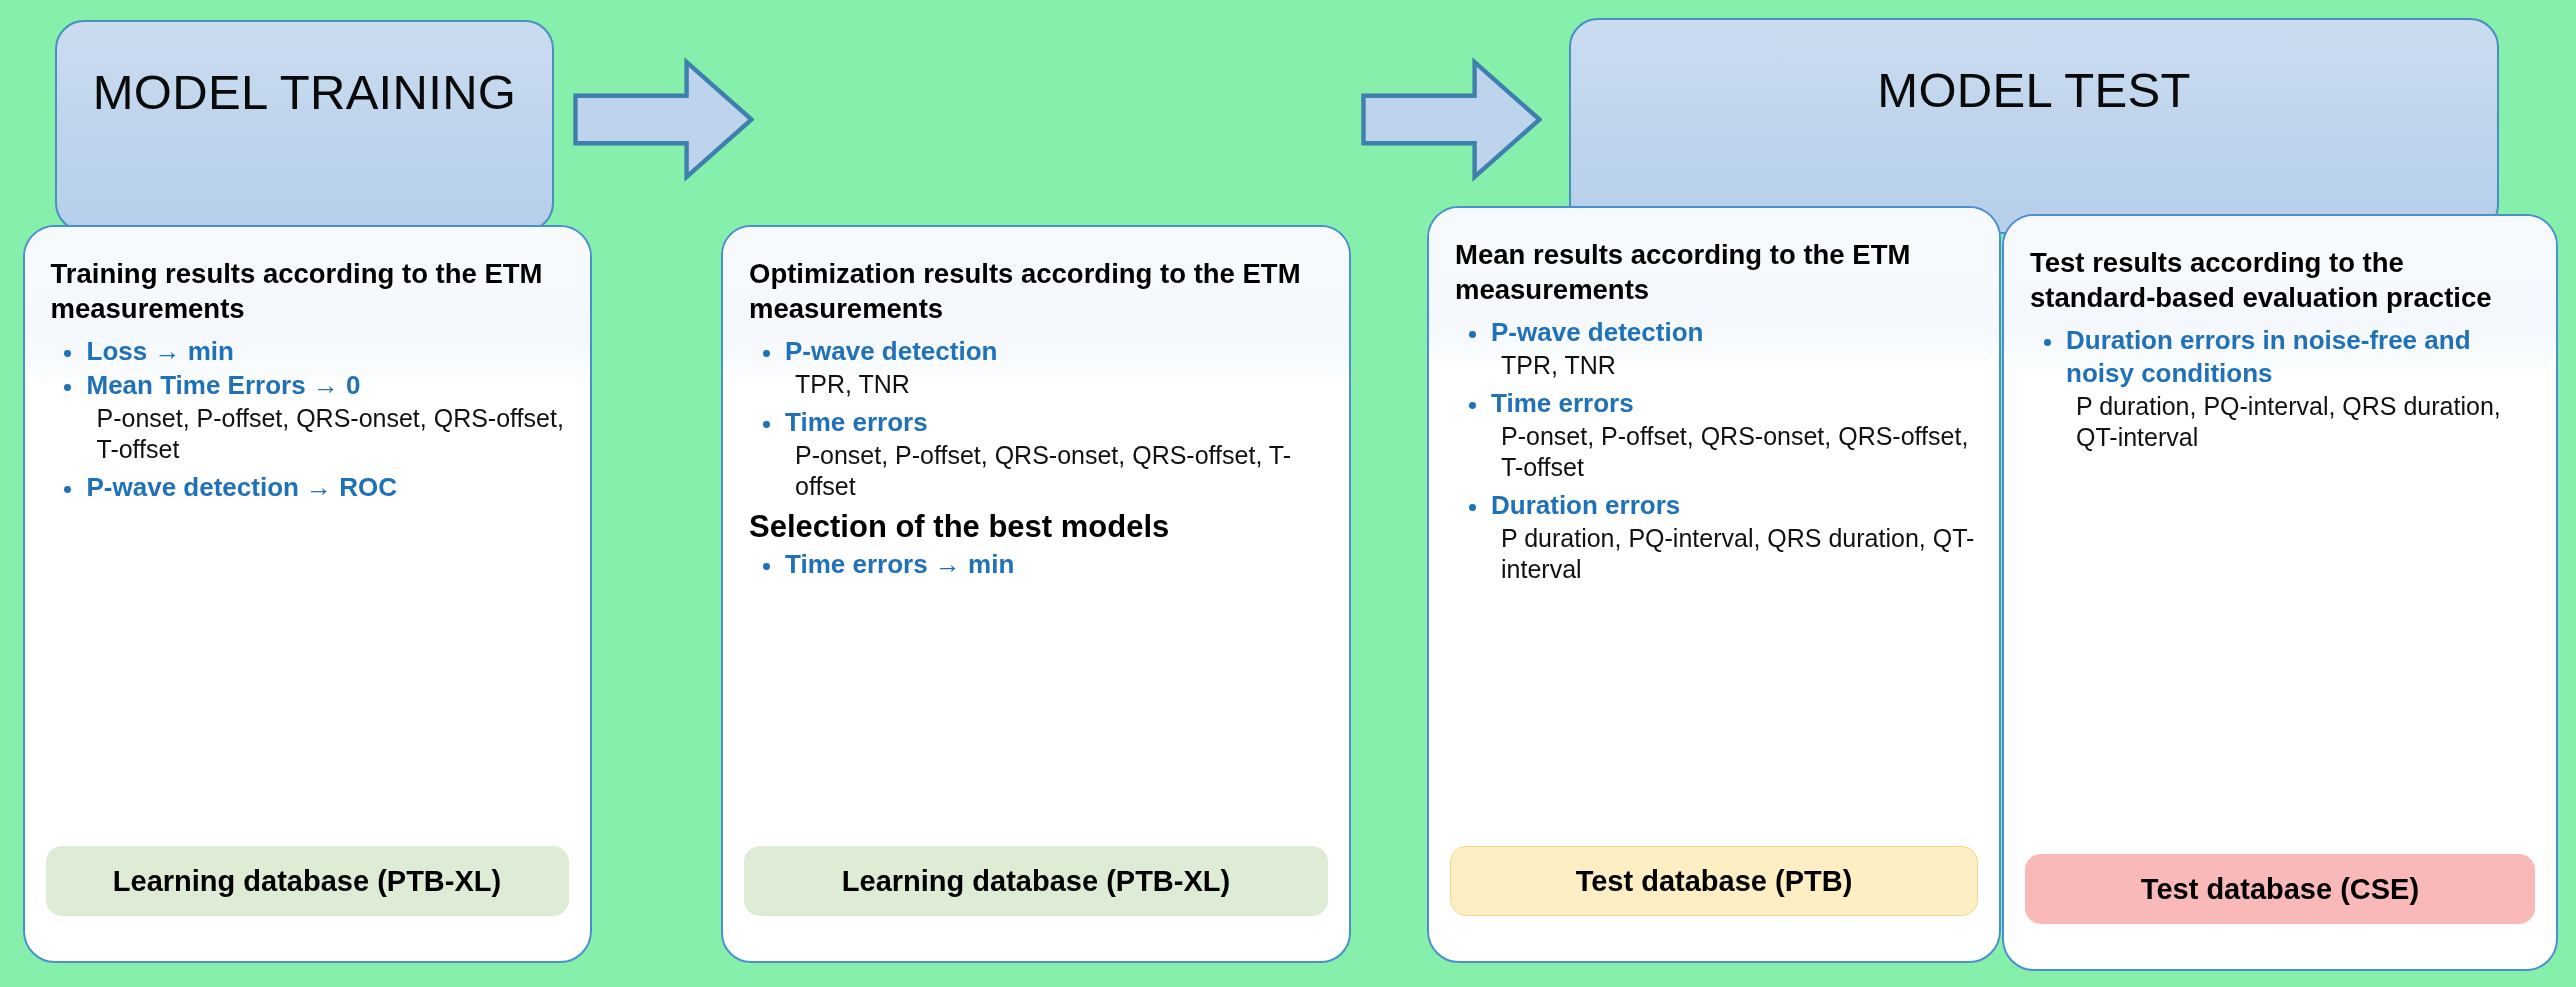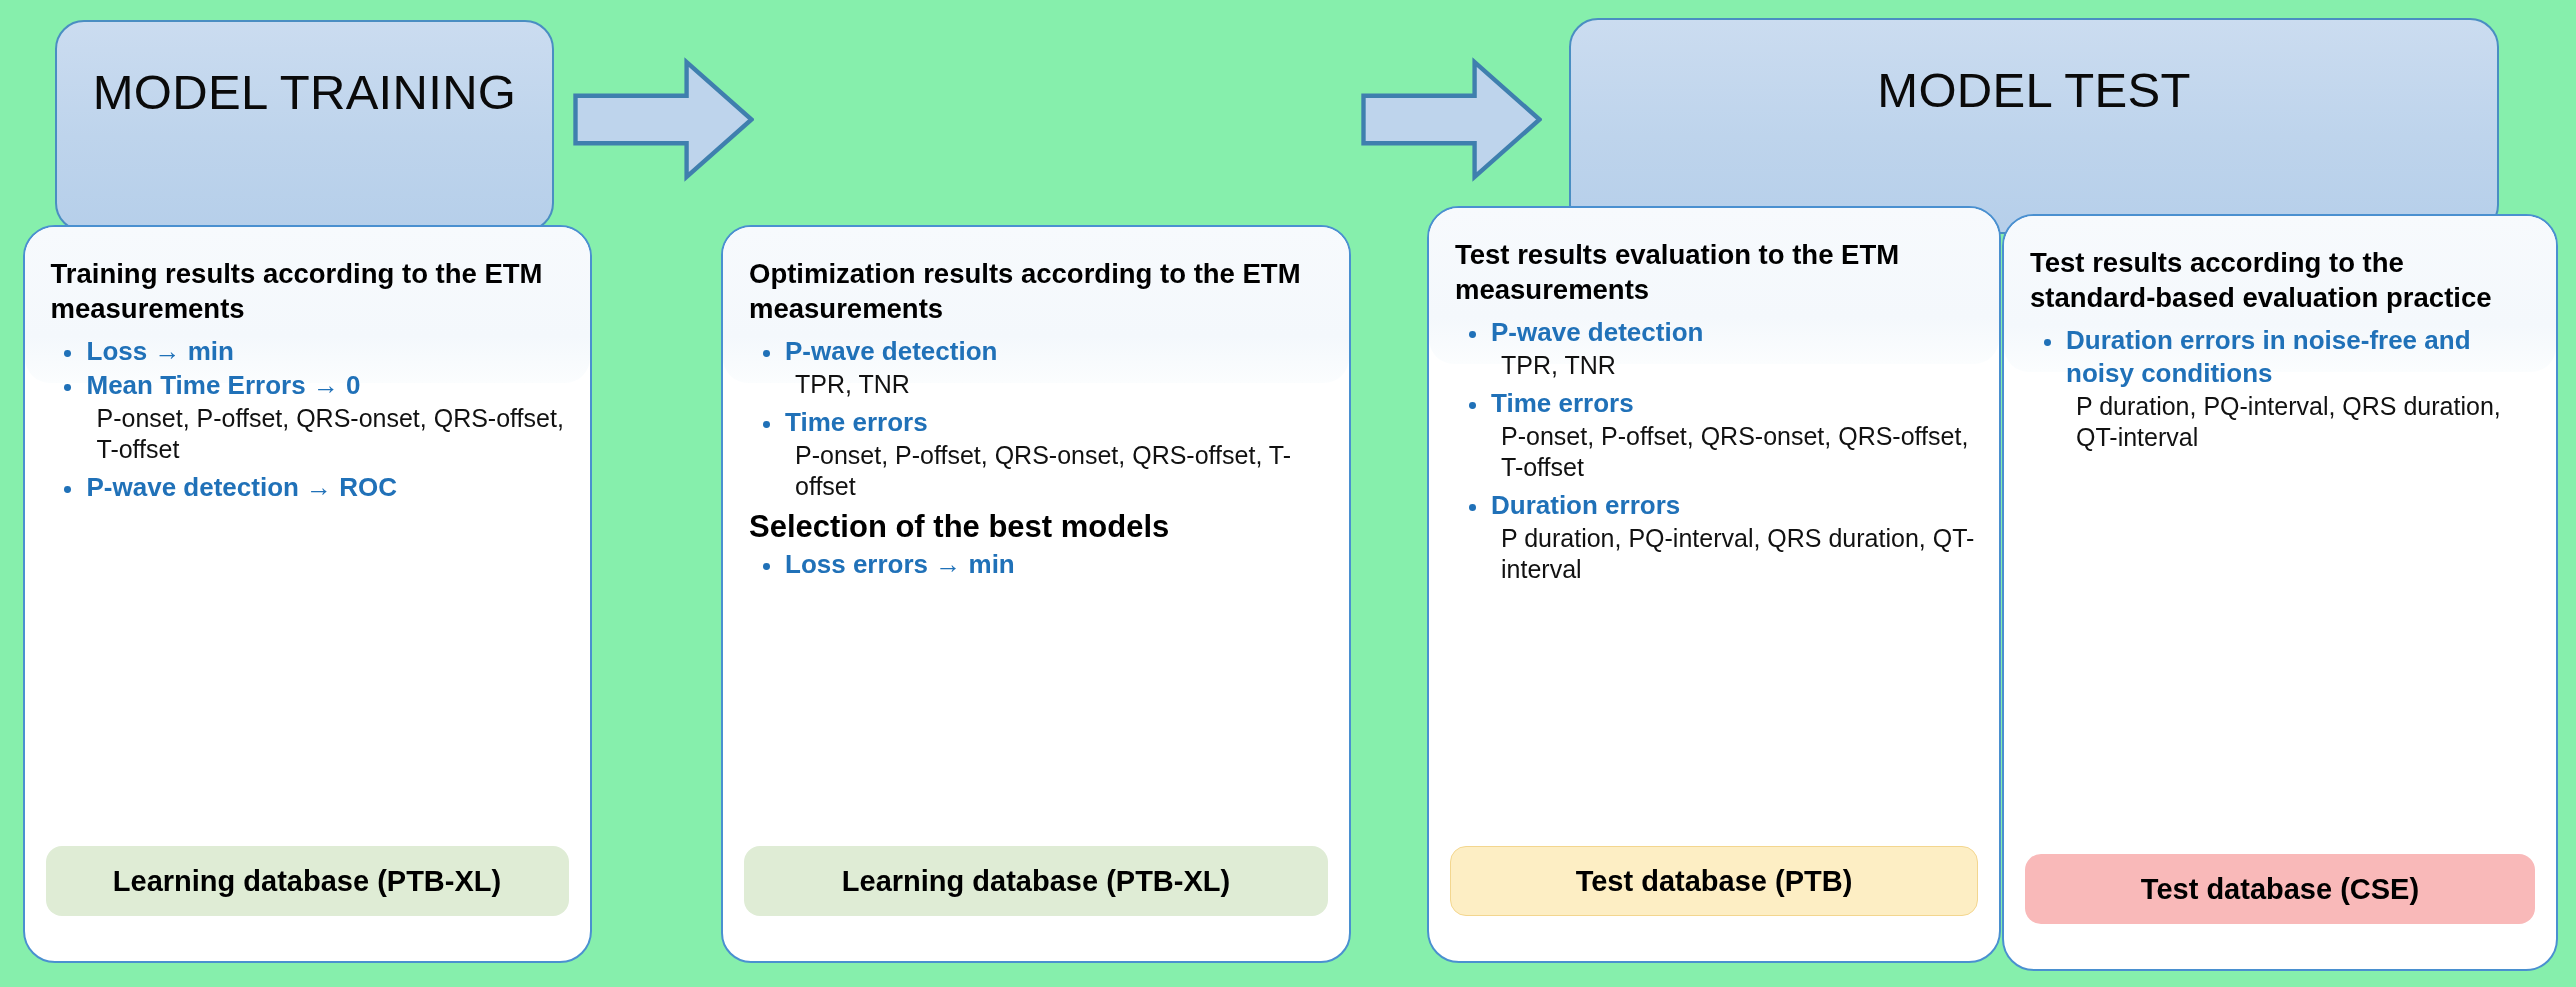--- a/index.html
+++ b/index.html
@@ -206,35 +206,35 @@
             <span class="bullet-sub">TPR, TNR</span>
           </li>
           <li>
             <span class="bullet-title">Time errors</span>
             <span class="bullet-sub">P-onset, P-offset, QRS-onset, QRS-offset, T-offset</span>
           </li>
         </ul>
         <p class="subhead">Selection of the best models</p>
         <ul class="blist tight">
           <li>
-            <span class="bullet-title">Loss errors → min</span>
+            <span class="bullet-title">Time errors → min</span>
           </li>
         </ul>
       </div>
       <div class="db-wrap">
         <div class="db-chip db-green">Learning database (PTB-XL)</div>
       </div>
     </div>
   </div>
 
   <div class="card" style="left:1427px;top:206px;width:574px;height:757px;">
     <div class="card-inner">
       <div class="head-panel"></div>
       <div class="card-body">
-        <p class="lead">Test results evaluation to the ETM measurements</p>
+        <p class="lead">Mean results according to the ETM measurements</p>
         <ul class="blist">
           <li>
             <span class="bullet-title">P-wave detection</span>
             <span class="bullet-sub">TPR, TNR</span>
           </li>
           <li>
             <span class="bullet-title">Time errors</span>
             <span class="bullet-sub">P-onset, P-offset, QRS-onset, QRS-offset, T-offset</span>
           </li>
           <li>

